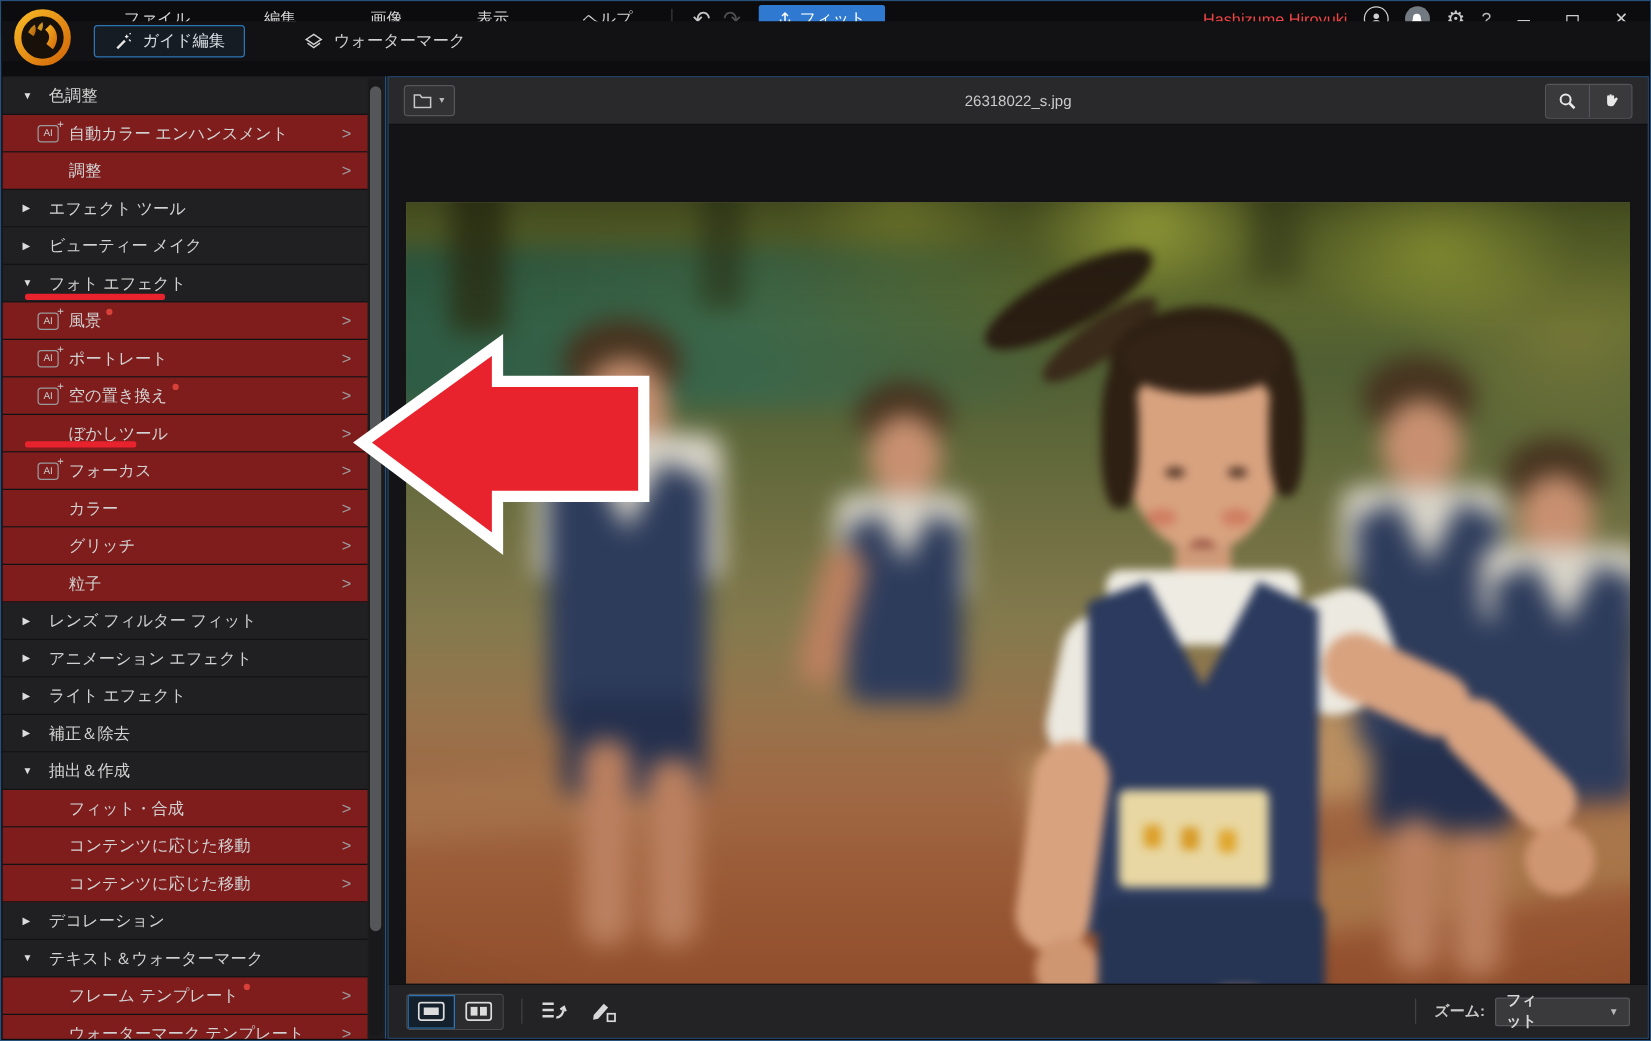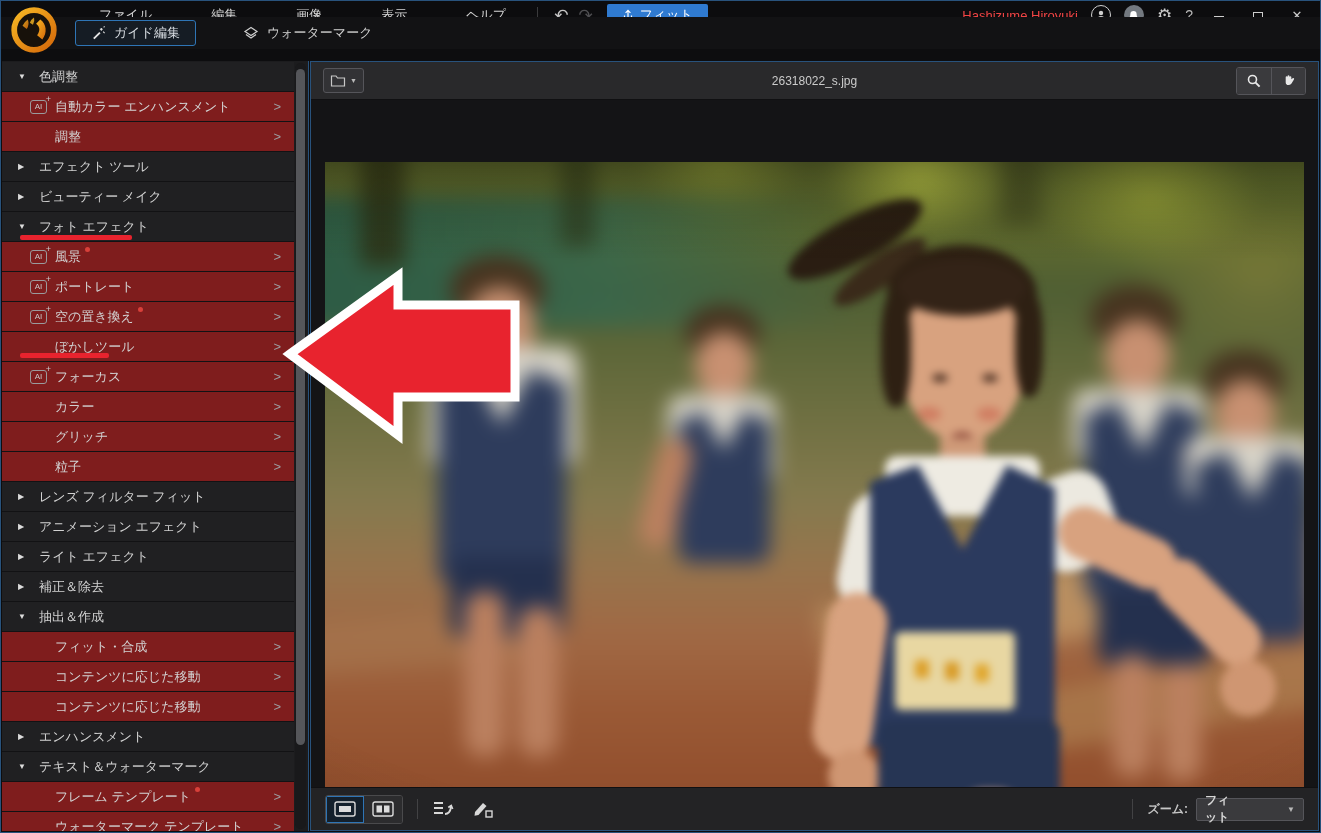--- a/index.html
+++ b/index.html
@@ -315,21 +315,21 @@
           <span class="lbl">コンテンツに応じた移動</span>
           <span class="chev">&gt;</span>
         </div>
         <div class="row item">
           <span class="aibox hide"></span>
           <span class="lbl">コンテンツに応じた移動</span>
           <span class="chev">&gt;</span>
         </div>
         <div class="row header">
           <span class="tri">▶</span>
-          <span class="lbl">エンハンスメント</span>
+          <span class="lbl">デコレーション</span>
         </div>
         <div class="row header">
           <span class="tri">▼</span>
           <span class="lbl">テキスト＆ウォーターマーク</span>
         </div>
         <div class="row item">
           <span class="aibox hide"></span>
           <span class="lbl">フレーム テンプレート</span>
           <span class="dot"></span>
           <span class="chev">&gt;</span>

